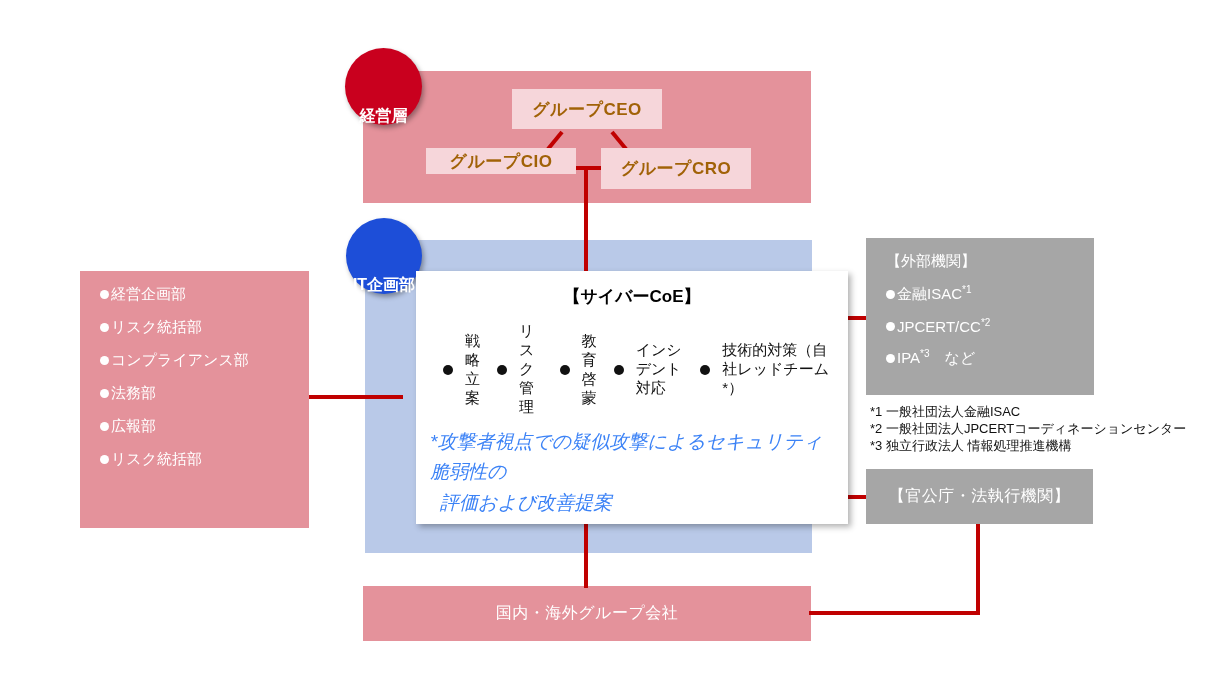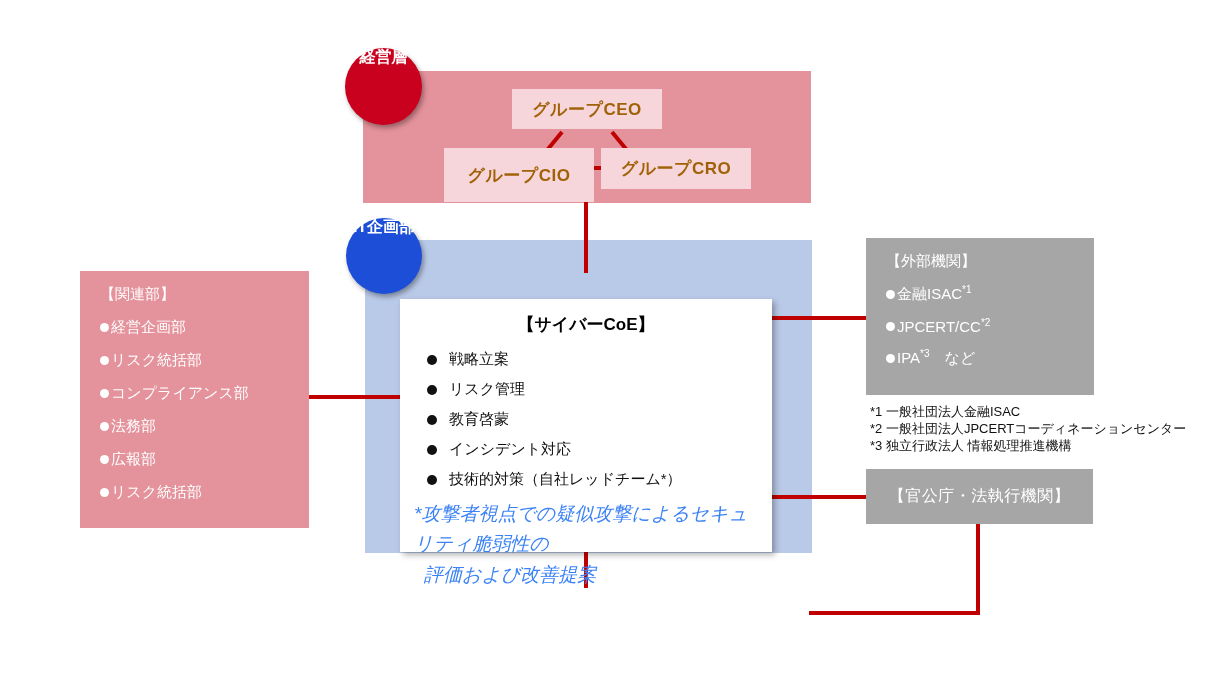--- a/index.html
+++ b/index.html
@@ -16,35 +16,35 @@
   .blueblock{background:#B9C9E8;}
 
   
   .role-box{
     display:flex;align-items:center;justify-content:center;
     color:#a16207;font-weight:bold;font-size:17px;letter-spacing:.5px;
   }
 
   
   .badge{
-    border-radius:50%;display:flex;align-items:flex-start;justify-content:center;
+    border-radius:50%;display:flex;align-items:flex-end;justify-content:center;
     color:#fff;font-weight:bold;font-size:16px;
     box-shadow:2px 3px 5px rgba(0,0,0,.35);
     text-align:center;line-height:1.1;
   }
   .badge-red{background:#C9001E;}
   .badge-blue{background:#1d4ed8;}
 
   
   .white-box{
     background:#fff;box-shadow:3px 3px 6px rgba(0,0,0,.3);
     padding:14px 14px 10px 14px;color:#111;
   }
   .coe-title{text-align:center;font-weight:bold;font-size:17px;color:#000;margin-bottom:14px;}
-  .coe-list{display:flex;flex-direction:column;gap:11px;padding-left:13px;}
+  .coe-list{display:flex;flex-direction:row;gap:11px;padding-left:13px;}
   .coe-item{display:flex;align-items:center;gap:12px;font-size:15px;color:#111;}
   .dot-b{width:10px;height:10px;border-radius:50%;background:#111;flex:0 0 10px;}
   .coe-note{font-size:19px;color:#3b82f6;margin-top:10px;line-height:1.6;font-style:italic;}
   .coe-note .l2{padding-left:10px;}
 
   
   .panel{color:#fff;padding:14px 12px 0 20px;}
   .panel-title{font-size:15px;font-weight:normal;margin-bottom:14px;}
   .panel-list{display:flex;flex-direction:column;gap:14px;}
   .panel-item{display:flex;align-items:center;gap:2px;font-size:15px;}
@@ -64,52 +64,55 @@
 </style>
 </head>
 <body>
 
 <div id="canvas">
 
   <div class="abs pink" style="left:363px;top:71px;width:448px;height:132px;"></div>
 
   <div class="abs blueblock" style="left:365px;top:240px;width:447px;height:313px;"></div>
 
+  <div class="abs pink center-label" style="left:363px;top:586px;width:448px;height:55px;">
+    <span>国内・海外グループ会社</span>
+  </div>
 
   <svg class="connectors" width="1207" height="679">
     <line x1="562" y1="132" x2="548" y2="149"></line>
     <line x1="612" y1="132" x2="626" y2="149"></line>
     <line x1="575" y1="168" x2="601" y2="168"></line>
     <line x1="586" y1="168" x2="586" y2="273"></line>
     <line x1="586" y1="523" x2="586" y2="588"></line>
     <line x1="308" y1="397" x2="403" y2="397"></line>
     <line x1="766" y1="318" x2="868" y2="318"></line>
     <line x1="766" y1="497" x2="868" y2="497"></line>
     <line x1="978" y1="523" x2="978" y2="615"></line>
     <line x1="809" y1="613" x2="980" y2="613"></line>
   </svg>
 
   <div class="abs lightpink role-box" style="left:512px;top:89px;width:150px;height:40px;">
     <span>グループCEO</span>
   </div>
-  <div class="abs lightpink role-box" style="left:444px;top:148px;width:150px;height:54px;">
+  <div class="abs lightpink role-box" style="left:426px;top:148px;width:150px;height:26px;">
     <span>グループCIO</span>
   </div>
   <div class="abs lightpink role-box" style="left:601px;top:148px;width:150px;height:41px;">
     <span>グループCRO</span>
   </div>
 
   <div class="abs badge badge-red" style="left:345px;top:48px;width:77px;height:77px;">
     <span>経営層</span>
   </div>
   <div class="abs badge badge-blue" style="left:346px;top:218px;width:76px;height:76px;">
     <span>IT企画部</span>
   </div>
 
-  <div class="abs white-box" style="left:400px;top:271px;width:372px;height:253px;margin-top:28px;">
+  <div class="abs white-box" style="left:416px;top:271px;width:432px;height:253px;">
     <div class="coe-title">【サイバーCoE】</div>
     <div class="coe-list">
       <div class="coe-item">
         <span class="dot-b"></span>
         <span>戦略立案</span>
       </div>
       <div class="coe-item">
         <span class="dot-b"></span>
         <span>リスク管理</span>
       </div>
@@ -126,21 +129,20 @@
         <span>技術的対策（自社レッドチーム*）</span>
       </div>
     </div>
     <div class="coe-note">
       <div>*攻撃者視点での疑似攻撃によるセキュリティ脆弱性の</div>
       <div class="l2">評価および改善提案</div>
     </div>
   </div>
 
   <div class="abs pink panel" style="left:80px;top:271px;width:229px;height:257px;">
-    <div class="panel-title">【関連部】</div>
     <div class="panel-list">
       <div class="panel-item">
         <span class="dot-w"></span>
         <span>経営企画部</span>
       </div>
       <div class="panel-item">
         <span class="dot-w"></span>
         <span>リスク統括部</span>
       </div>
       <div class="panel-item">

